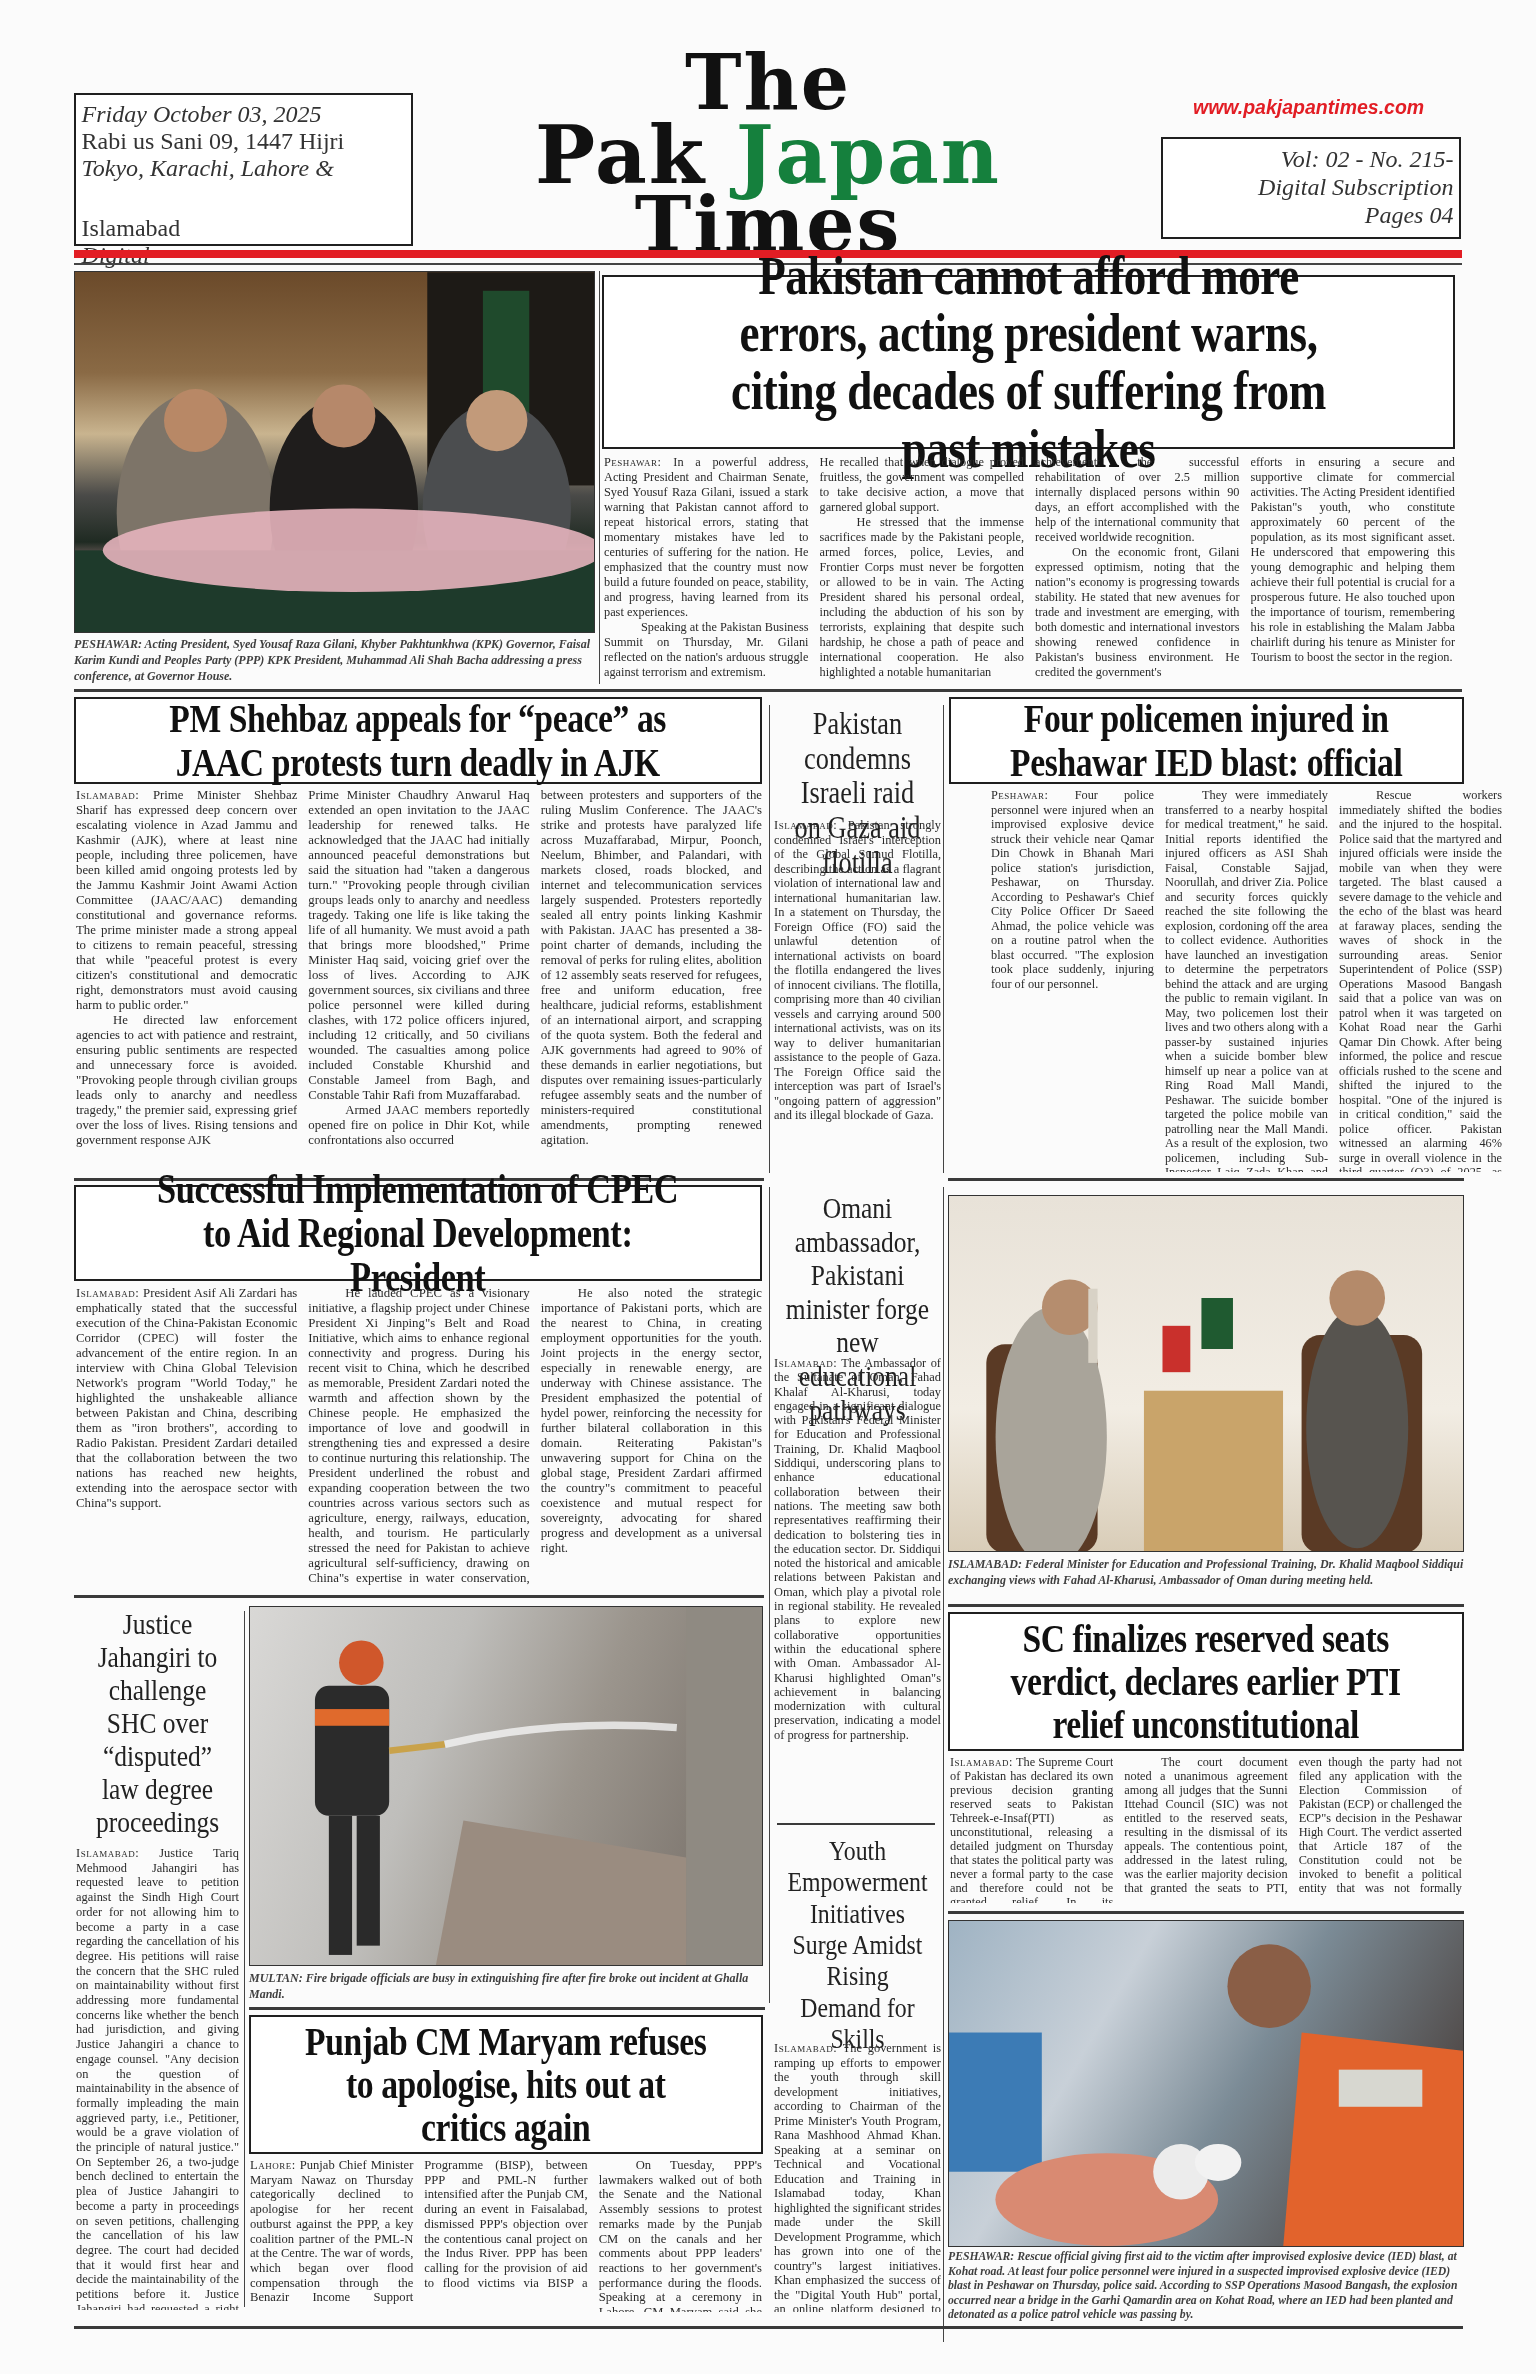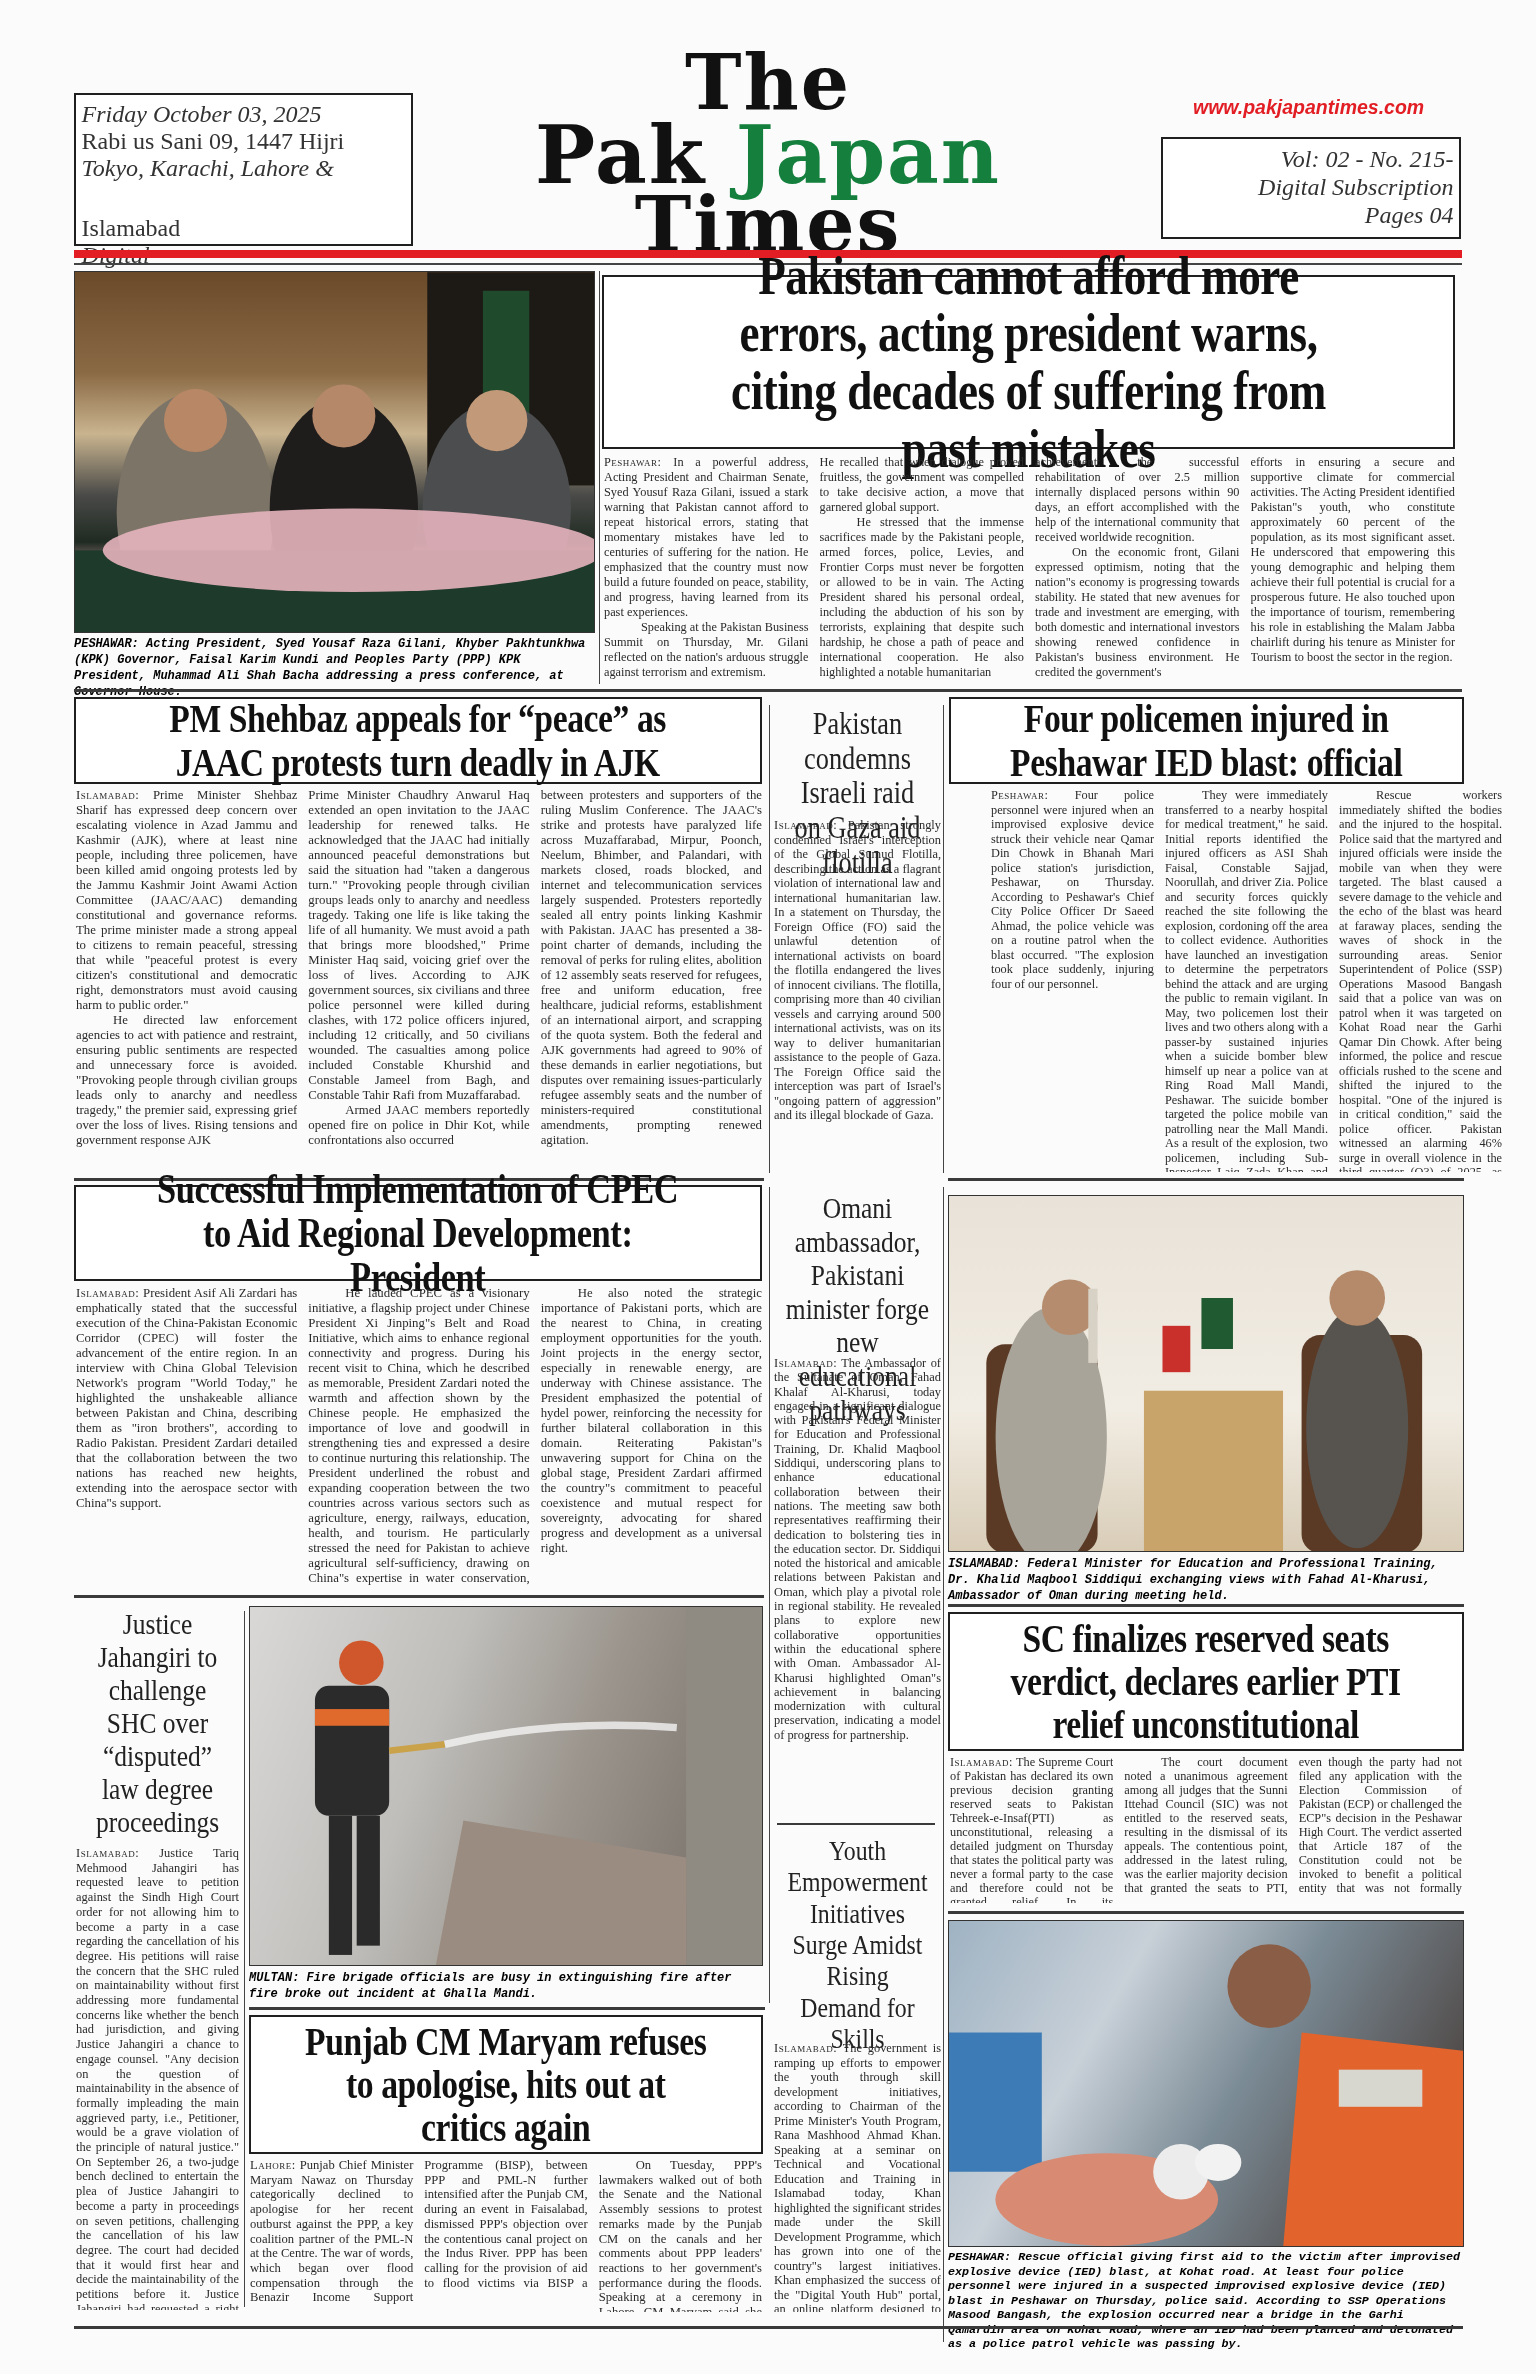--- a/index.html
+++ b/index.html
@@ -13,21 +13,21 @@
   .hl { display:flex; align-items:center; justify-content:center; text-align:center;
         font-family:"Liberation Serif", serif; font-weight:bold; color:#111; line-height:1.05; letter-spacing:-0.5px; transform-origin:center; }
   .hl span { display:block; transform:scaleX(0.82); }
   .side-hl { text-align:center; font-family:"Liberation Serif", serif; color:#222; line-height:1.12; }
   .side-hl span { display:inline-block; transform:scaleX(0.85); }
   .cols { position:absolute; display:grid; column-gap:11px; font-size:13px; line-height:16px; text-align:justify; color:#2a2a2a; overflow:hidden; }
   .col { overflow:hidden; }
   .col p { margin:0; }
   .col p + p { text-indent:37px; }
   .dateline { font-variant:small-caps; letter-spacing:0.5px; }
-  .caption { position:absolute; font-family:Liberation Mono, monospace; font-style:italic; font-weight:bold; font-size:12px; line-height:16px; color:#000000; }
+  .caption { position:absolute; font-family:Liberation Serif, serif; font-style:italic; font-weight:bold; font-size:12px; line-height:16px; color:#404040; }
   .photo { position:absolute; border:1.9px solid #333; box-sizing:border-box; overflow:hidden; }
 </style>
 </head>
 <body>
 
 <div class="abs box" style="left:74px; top:93px; width:339px; height:153px; padding:5.6px 5.6px; font-size:24px; line-height:27px; color:#333; border-width:2.8px;">
   <div style="font-style:italic;">Friday October 03, 2025</div>
   <div>Rabi us Sani 09, 1447 Hijri</div>
   <div style="font-style:italic;">Tokyo, Karachi, Lahore &amp;</div>
   <div style="margin-top:33px;">Islamabad</div>

